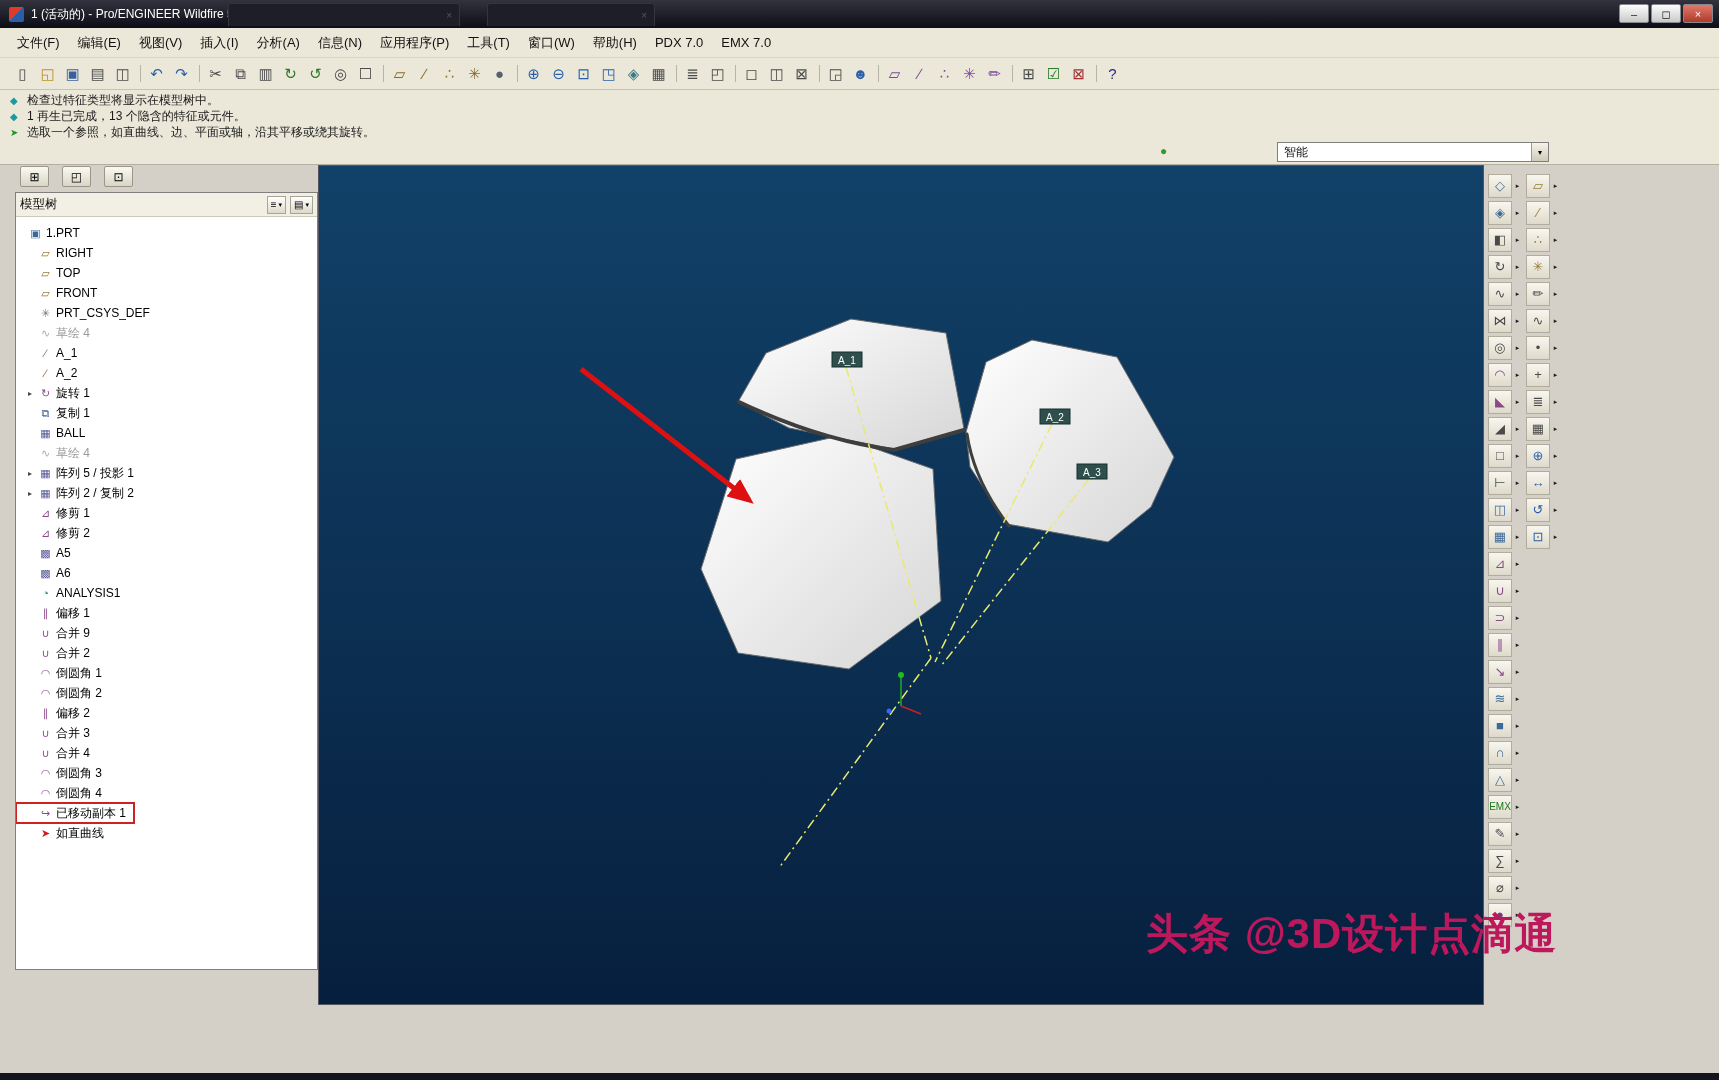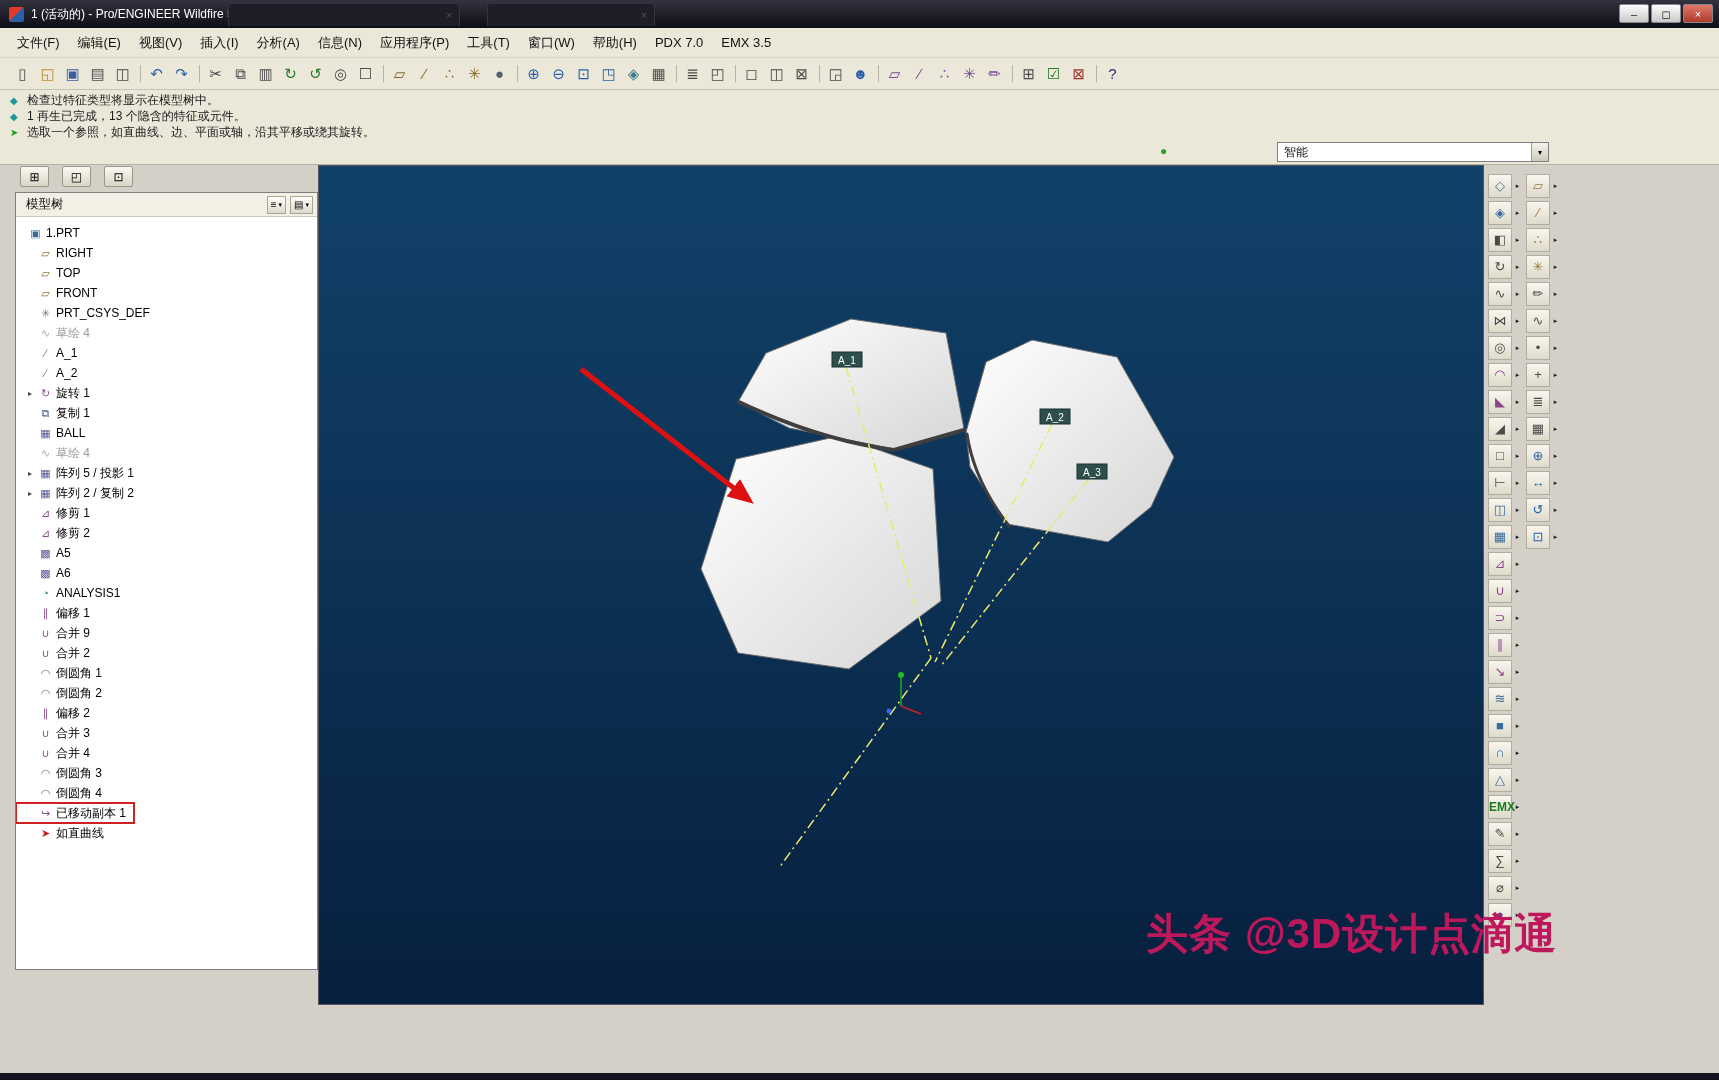--- a/index.html
+++ b/index.html
@@ -42,21 +42,21 @@
   .combo-btn { width:17px; height:18px; background:linear-gradient(#f5f3ea,#cfcabb); border:none;
     border-left:1px solid #9a9a9a; font-size:8px; padding:0;}
 
   
   .tree-tabs { position:absolute; left:15px; top:166px; width:303px; height:25px; display:flex; gap:13px; padding-left:5px;}
   .tt-btn { width:29px; height:21px; background:linear-gradient(#fbf9f1,#d9d5c6); border:1px solid #9a968a;
     border-radius:2px; font-size:12px; padding:0;}
   .tree-panel { position:absolute; left:15px; top:192px; width:303px; height:778px; background:#fff;
     border:1px solid #7f7f7f;}
   .tree-header { height:24px; background:#f2efe4; border-bottom:1px solid #cdc9bb; display:flex;
-    align-items:center; padding:0 4px 0 10px;}
+    align-items:center; padding:0 4px 0 4px;}
   .tree-title { font-size:12.5px; color:#111; flex:1;}
   .th-btn { height:18px; border:1px solid #a8a496; background:linear-gradient(#fff,#ddd9ca); font-size:10px;
     margin-left:4px; display:flex; align-items:center; gap:2px; padding:0 3px;}
   .th-arrow { font-size:7px; }
   .tree-body { padding-top:6px; overflow:hidden; height:calc(100% - 24px);}
   .tree-row { display:flex; align-items:center; height:20px; font-size:12px; color:#000; padding-left:2px;}
   .tree-row.lvl1 { padding-left:12px; }
   .t-expand { width:10px; font-size:8px; color:#444; flex:none;}
   .t-icon { width:15px; font-size:11px; text-align:center; margin-right:3px; flex:none;}
   .t-label { white-space:nowrap; }
@@ -72,21 +72,21 @@
     letter-spacing:1px; z-index:60; white-space:nowrap;}
 
   
   .right-toolbar { position:absolute; left:1484px; top:165px; width:235px; height:840px; background:#d4d0c8; padding:7px 0 0 4px;}
   .rt-cols { display:flex; gap:3px; }
   .rt-col { display:flex; flex-direction:column; }
   .rt-row { display:flex; align-items:center; height:27px; }
   .rt-btn { width:24px; height:24px; border:1px solid #b0ac9e; background:linear-gradient(#f8f6ee,#dedacb);
     font-size:13px; line-height:1; padding:0;}
   .rt-arrow { width:11px; height:24px; border:none; background:none; font-size:7px; color:#222; padding:0;}
-  .emx-row .rt-btn { font-size:12px; font-weight:bold; }
+  .emx-row .rt-btn { font-size:10px; font-weight:normal; }
 
   
   .statusbar { position:absolute; top:1005px; left:0; right:0; height:75px; background:#d4d0c8; }
   .bottom-strip { position:absolute; bottom:0; left:0; right:0; height:7px; background:#14141e; }
 </style>
 </head>
 <body>
 
 <div class="titlebar">
   <div class="app-icon"></div>
@@ -132,21 +132,21 @@
     <button class="menu-item">
       <span>窗口(W)</span>
     </button>
     <button class="menu-item">
       <span>帮助(H)</span>
     </button>
     <button class="menu-item">
       <span>PDX 7.0</span>
     </button>
     <button class="menu-item">
-      <span>EMX 3.5</span>
+      <span>EMX 7.0</span>
     </button>
 </div>
 
 <div class="toolbar">
   <button class="tb-btn">
       <span style="color: rgb(74, 74, 74);">▯</span>
     </button>
     <button class="tb-btn">
       <span style="color: rgb(184, 145, 42);">◱</span>
     </button>

